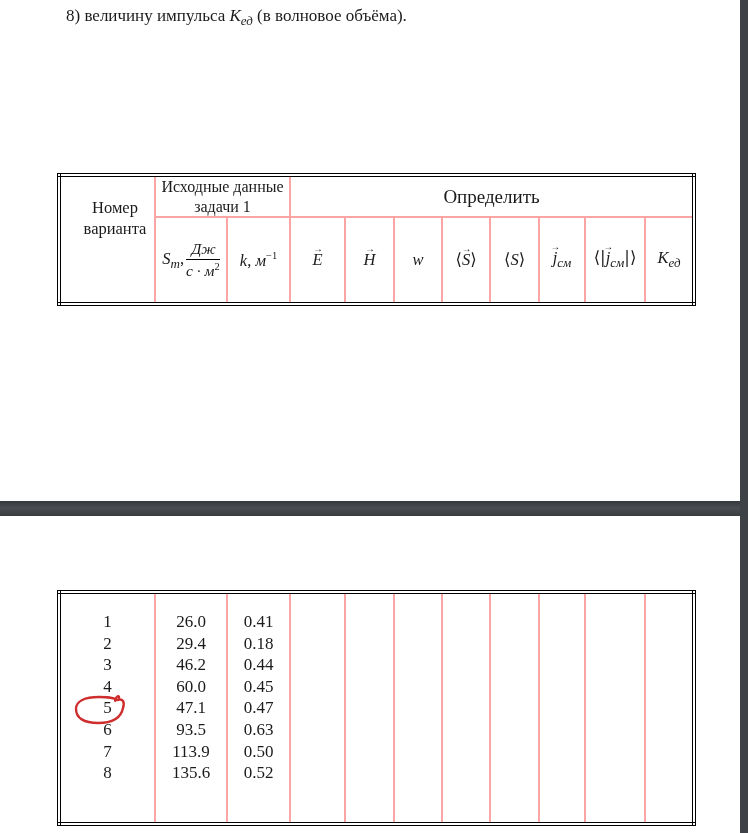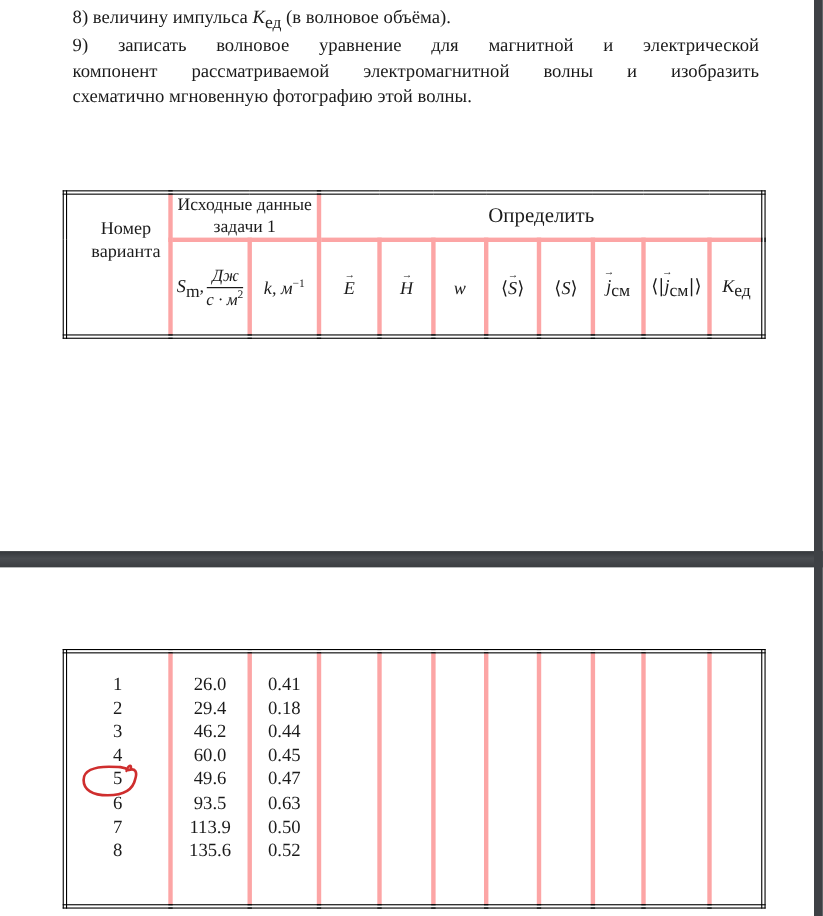--- a/index.html
+++ b/index.html
@@ -22,30 +22,30 @@
   }
 
   
   .textblock{position:absolute;left:66px;width:624px;font-size:17px;}
   #line-8{top:4px;line-height:24px;}
   #para-9{top:29px;}
   #para-9 .pline{line-height:23.5px;text-align:justify;}
   #para-9 .pline.stretch{text-align-last:justify;}
   #table-caption{top:126px;font-weight:bold;}
 
-  sub.msub{font-size:16px;}
+  sub.msub{font-size:13px;font-style:italic;}
   sup.msup{font-size:10.5px;}
 
   
   table.grid{
     position:absolute;left:57px;border-collapse:collapse;table-layout:fixed;
     width:635px;background:#fff;
   }
   table.grid{border:4px double #000;}
-  table.grid td{border:4px solid #fca5a5;padding:0;font-size:16.5px;}
+  table.grid td{border:2px solid #fca5a5;padding:0;font-size:16.5px;}
   #table-header{top:173px;}
   #table-header tr.r1 td{height:39px;text-align:center;vertical-align:middle;}
   #table-header tr.r2 td{height:84px;text-align:center;vertical-align:middle;}
   td.variant-hdr{vertical-align:top !important;text-align:right;
     padding:20px 4px 0 19px !important;line-height:21px;}
   td.determine-hdr{font-size:19px !important;}
   td.source-hdr{line-height:19.5px;font-size:16px !important;}
 
   .mi{font-style:italic;}
   .vec{position:relative;display:inline-block;font-style:italic;}
@@ -70,25 +70,20 @@
 </style>
 </head>
 <body>
 
 <div class="page" id="page-top">
 
   <div class="textblock" id="line-8">
     <span>8) величину импульса </span><span class="mi">K</span><sub class="msub">ед</sub><span> (в волновое объёма).</span>
   </div>
 
-  <div class="textblock" id="para-9">
-    <div class="pline stretch">9) записать волновое уравнение для магнитной и электрической</div>
-    <div class="pline stretch">компонент рассматриваемой электромагнитной волны и изобразить</div>
-    <div class="pline">схематично мгновенную фотографию этой волны.</div>
-  </div>
 
 
   <table class="grid" id="table-header">
     <colgroup>
       <col style="width:96px">
         <col style="width:72px">
         <col style="width:63px">
       <col style="width:55px">
         <col style="width:49px">
         <col style="width:48px">
@@ -154,21 +149,21 @@
             <div class="dline">5</div>
             <div class="dline">6</div>
             <div class="dline">7</div>
             <div class="dline">8</div>
           </td>
       <td>
             <div class="dline">26.0</div>
             <div class="dline">29.4</div>
             <div class="dline">46.2</div>
             <div class="dline">60.0</div>
-            <div class="dline">49.6</div>
+            <div class="dline">47.1</div>
             <div class="dline">93.5</div>
             <div class="dline">113.9</div>
             <div class="dline">135.6</div>
           </td>
       <td>
             <div class="dline">0.41</div>
             <div class="dline">0.18</div>
             <div class="dline">0.44</div>
             <div class="dline">0.45</div>
             <div class="dline">0.47</div>

